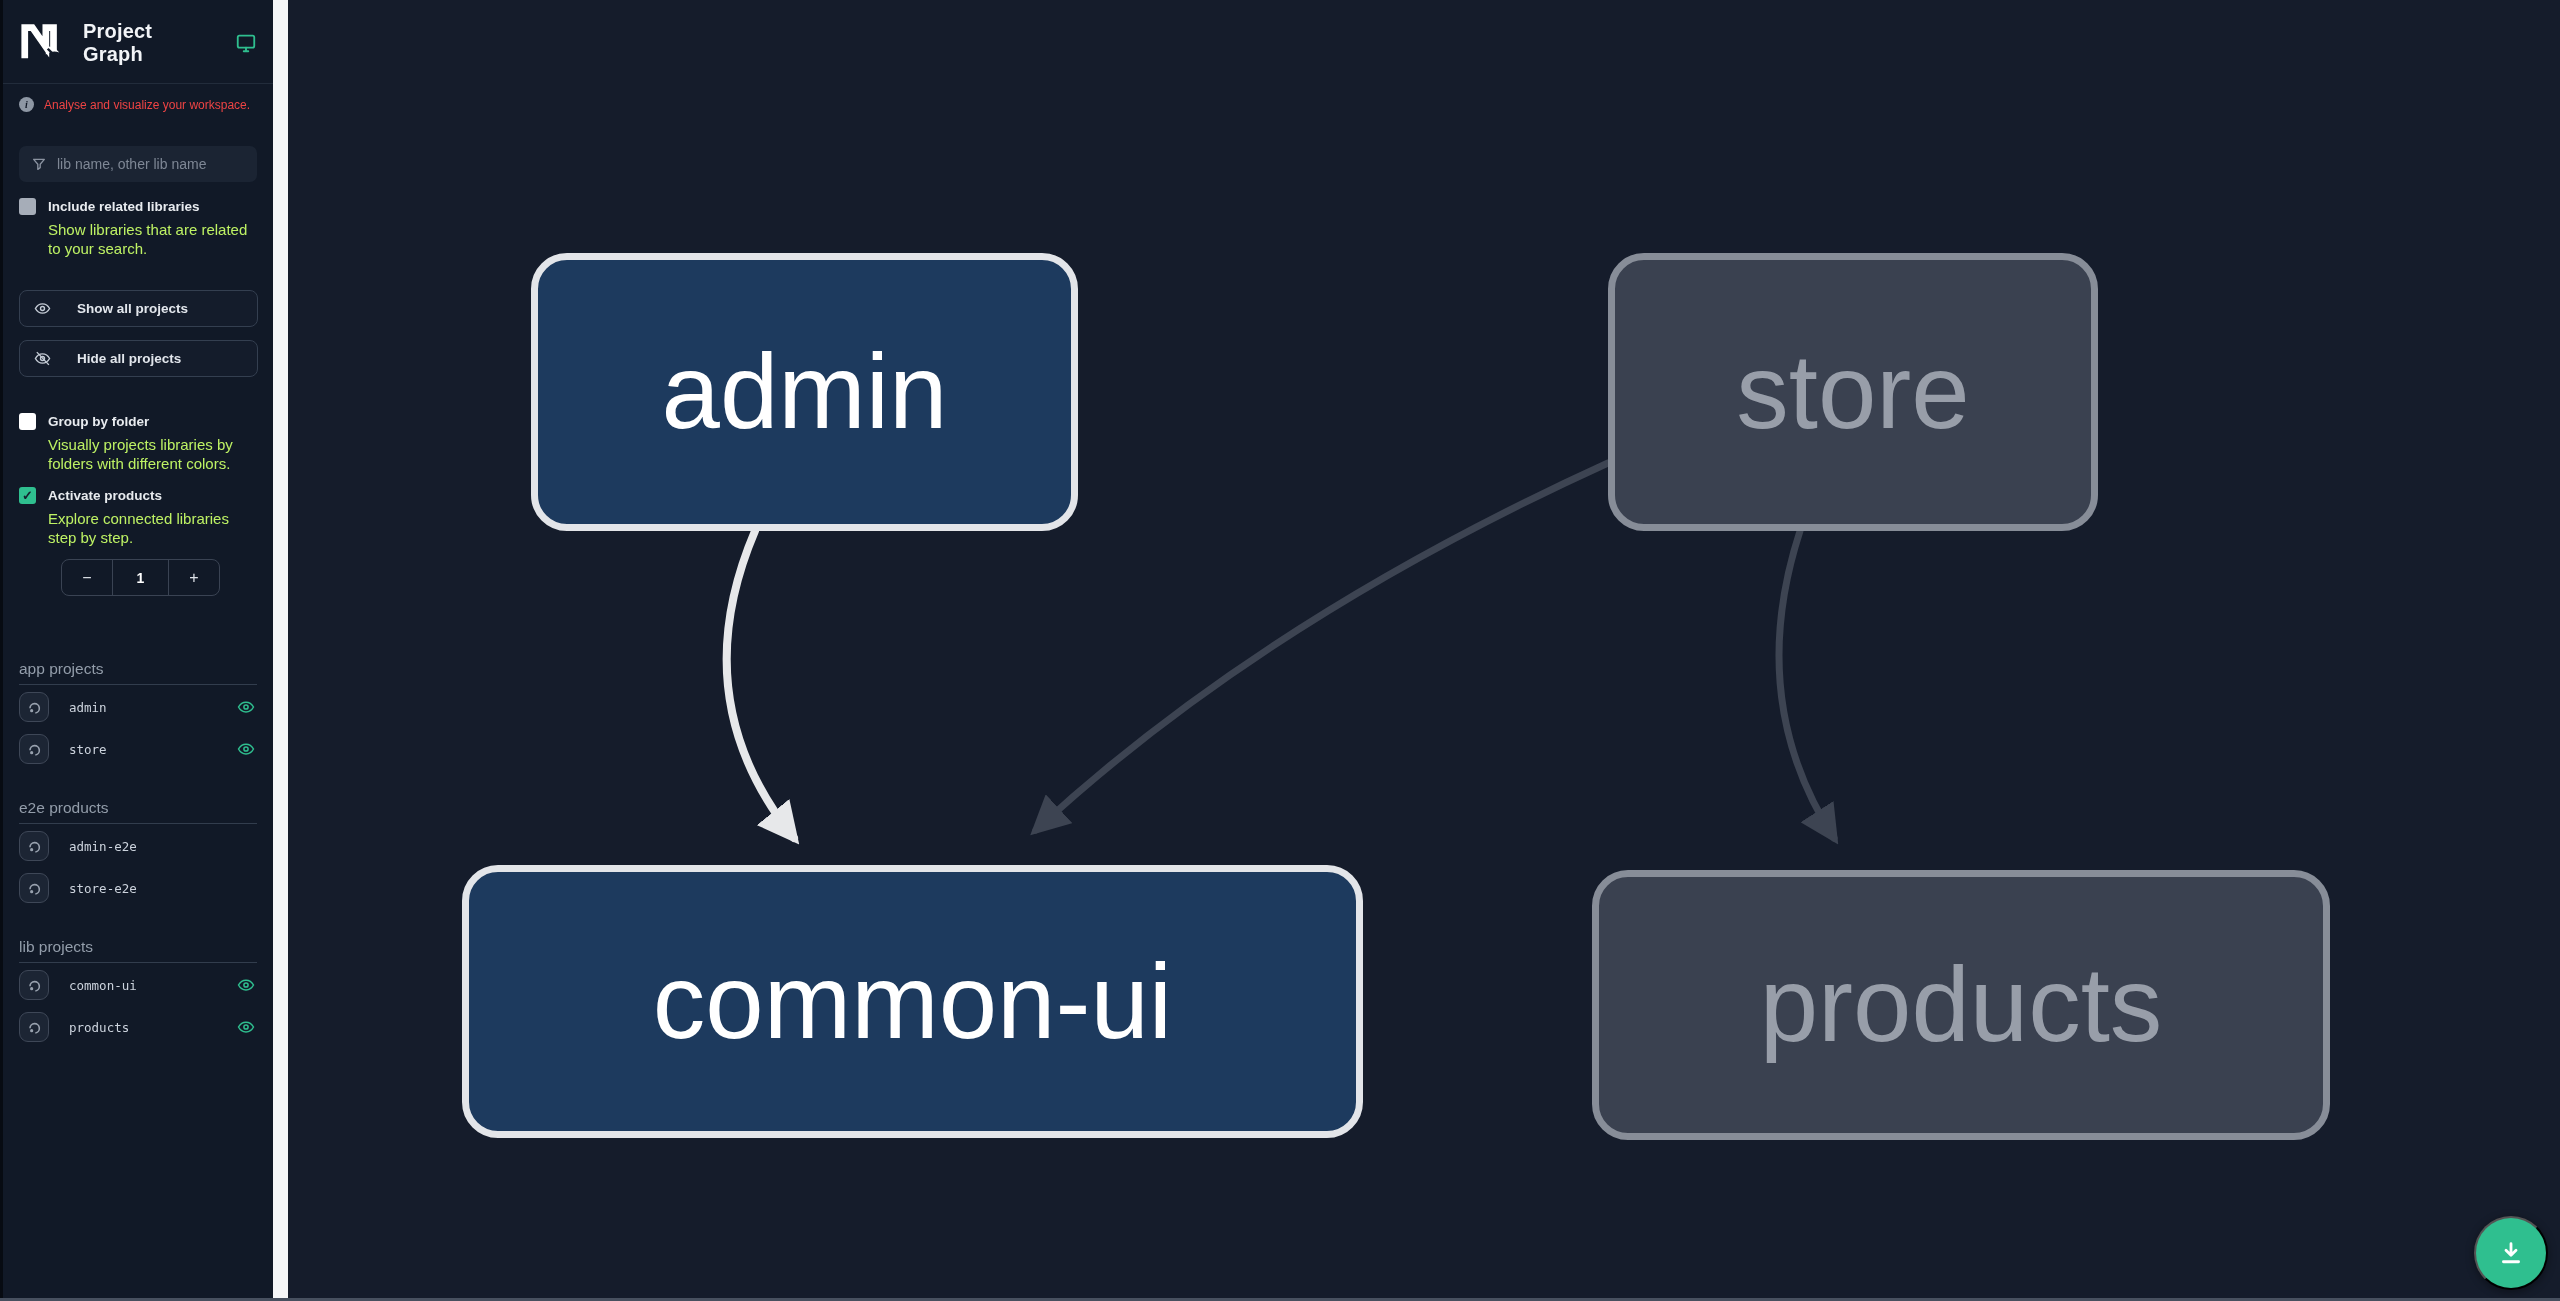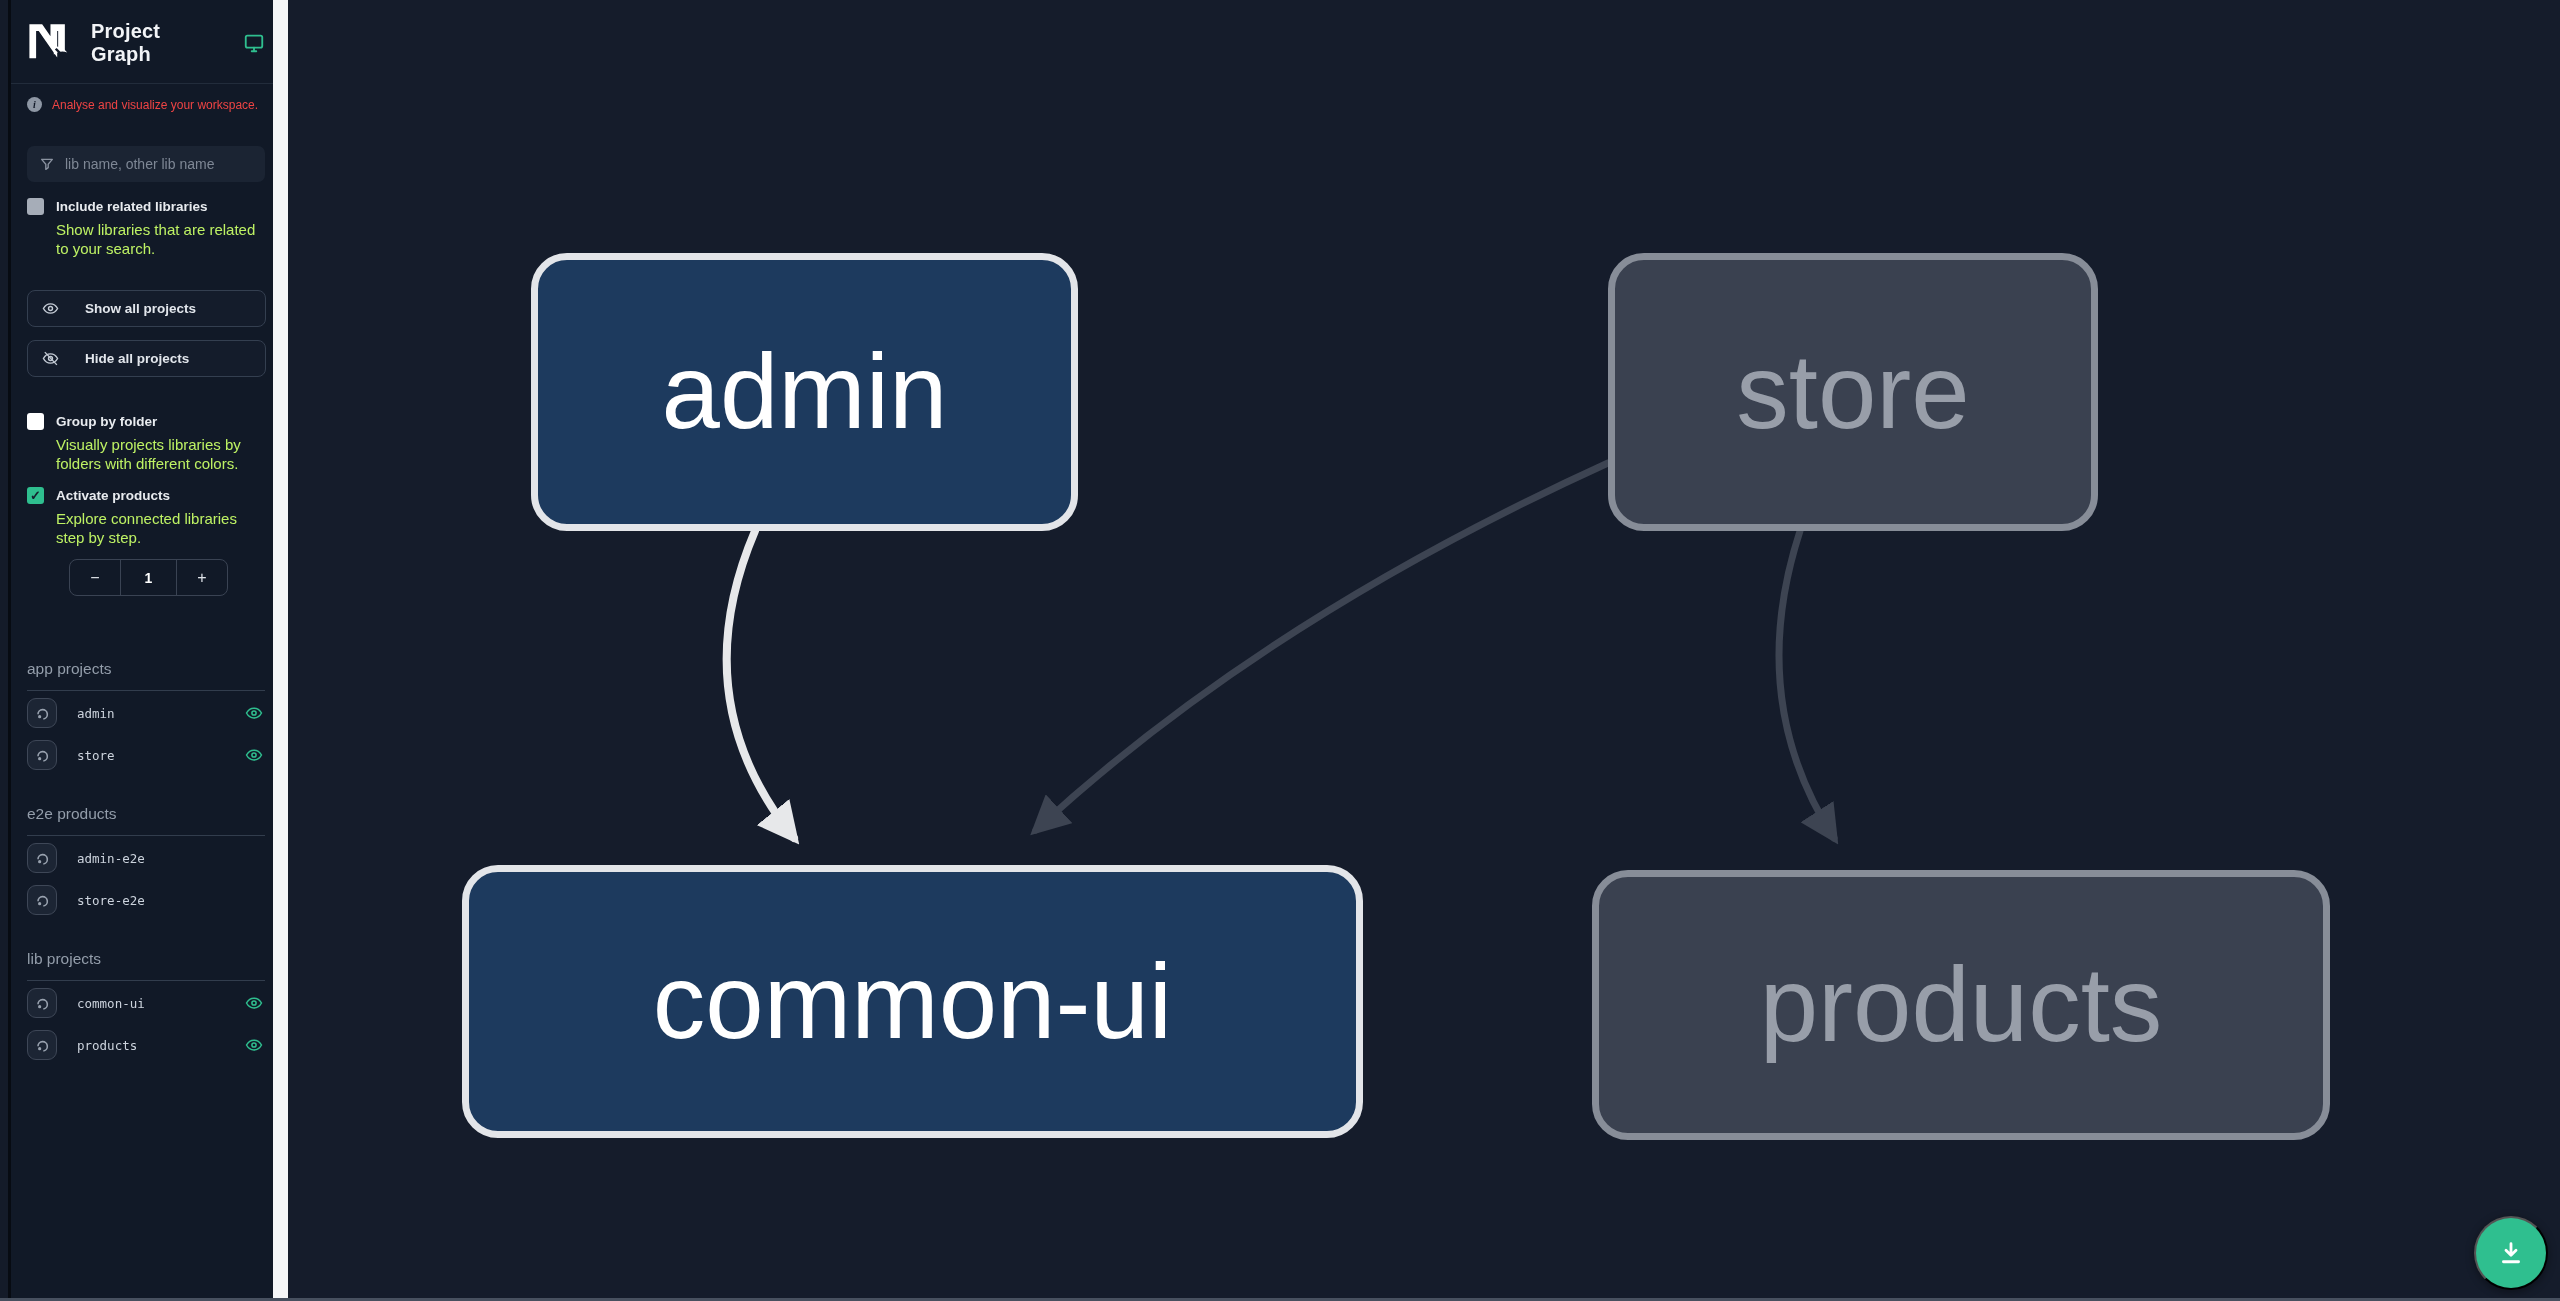--- a/index.html
+++ b/index.html
@@ -1,20 +1,20 @@
 <!DOCTYPE html>
 <html><head>
 <meta charset="utf-8">
 <style>
   * { margin:0; padding:0; box-sizing:border-box; }
   html,body { width:2560px; height:1301px; overflow:hidden; background:#141b29;
               font-family:"Liberation Sans", sans-serif; }
 
   
-  .sidebar { position:absolute; left:8px; top:0; width:273px; height:1301px;
+  .sidebar { position:absolute; left:0; top:0; width:273px; height:1301px;
              background:#111927; border-left:3px solid #070b12; z-index:5; }
   .scroll-strip { position:absolute; left:273px; top:0; width:15px; height:1301px;
                   background:#f5f6f8; z-index:6; }
   .canvas { position:absolute; left:288px; top:0; width:2272px; height:1301px;
             background:#151c2b; }
   .bottom-edge { position:absolute; left:0; bottom:0; width:2560px; height:3px;
                  background:#47505f; z-index:9; }
 
   
   .sb-header { display:flex; align-items:center; gap:18px; padding:18px 16px 16px 16px;
@@ -59,21 +59,21 @@
              border-radius:8px; display:flex; overflow:hidden; }
   .stepper .cell { display:flex; align-items:center; justify-content:center; color:#dfe3e9; }
   .stepper .minus,.stepper .plus { width:50px; font-size:16px; cursor:pointer; }
   .stepper .val { width:57px; border-left:1px solid #3a4353; border-right:1px solid #3a4353;
                   font-size:14px; font-weight:bold; color:#ffffff; }
 
   
   .section { margin:0 16px; }
   .section.first { margin-top:64px; }
   .section.later { margin-top:30px; }
-  .section-title { font-size:15.5px; color:#939daa; padding-bottom:12px;
+  .section-title { font-size:15.5px; color:#939daa; padding-bottom:6px;
                    border-bottom:1px solid #323d4d; }
   .proj-row { display:flex; align-items:center; height:40px; margin-top:2px; }
   .proj-icon-btn { width:30px; height:30px; border:1px solid #3e4757; border-radius:9px;
                    background:#1c2534; display:flex; align-items:center; justify-content:center;
                    cursor:pointer; flex:0 0 auto; }
   .proj-name { margin-left:20px; font-family:"DejaVu Sans Mono", monospace;
                font-size:12.5px; color:#ccd3dd; }
   .proj-eye { margin-left:auto; margin-right:2px; display:flex; cursor:pointer; }
 
   

